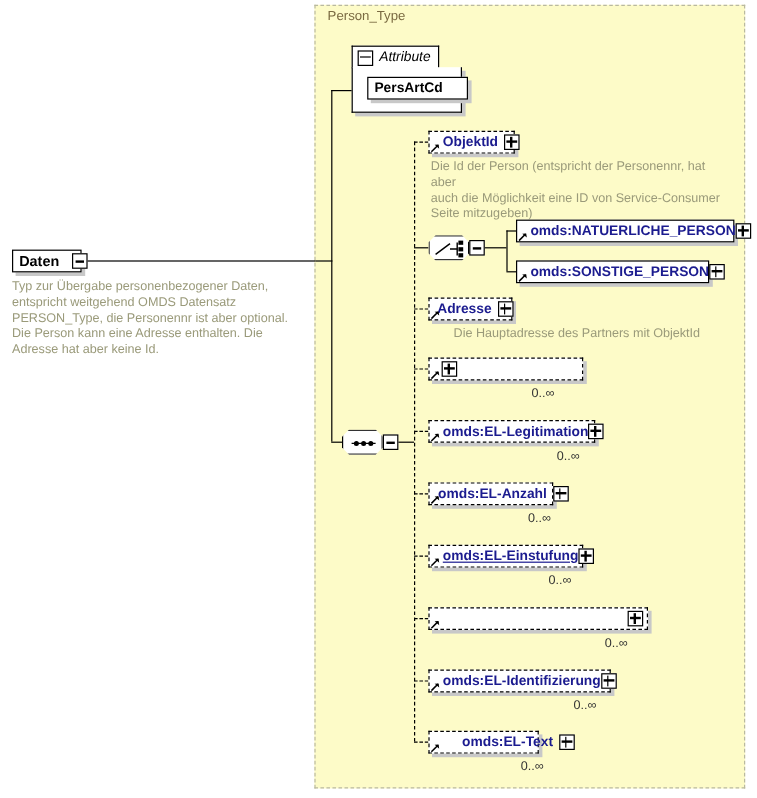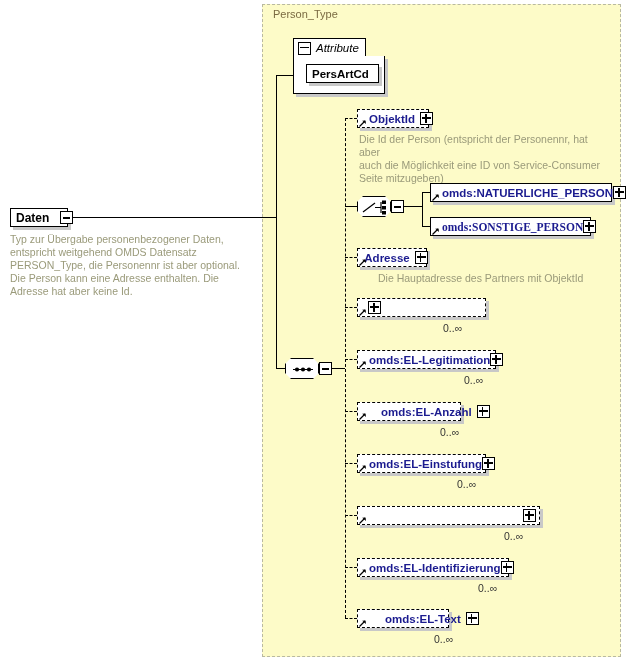--- a/index.html
+++ b/index.html
@@ -232,21 +232,21 @@
 <div class="edge-expander" style="left:60px; top:211px;"></div>
 <div class="desc" style="left:10px; top:233px; width:245px;">Typ zur Übergabe personenbezogener Daten, entspricht weitgehend OMDS Datensatz PERSON_Type, die Personennr ist aber optional. Die Person kann eine Adresse enthalten. Die Adresse hat aber keine Id.</div>
 
 <div class="line hline" style="left:73px; top:217px; width:190px;"></div>
 
 <div id="attribute-tab">
   <span class="expander"></span>
   <span>Attribute</span>
 </div>
 <div id="attribute-box"></div>
-<div class="node solid" style="left:306px; top:64px; width:73px;">
+<div class="node solid" style="left:306px; top:64px; width:84px;">
   <span class="label" style="color:#000000;">PersArtCd</span>
 </div>
 
 <div class="line vline" style="left:276px; top:75px; height:293px;"></div>
 <div class="line hline" style="left:276px; top:75px; width:17px;"></div>
 <div class="line hline" style="left:263px; top:217px; width:14px;"></div>
 <div class="line hline" style="left:276px; top:368px; width:9px;"></div>
 
 <div class="compositor" style="left:285px; top:358px;">
   <div class="comp-shape">
@@ -306,21 +306,21 @@
 
 <div class="node solid" style="left:430px; top:183px; width:182px;">
   <svg class="refarrow" viewBox="0 0 8 8">
     <path d="M0.5 7.5 L6 2" stroke="#000" stroke-width="1.3"></path>
     <path d="M6.5 1.5 L7 5 L3.2 1.7 Z" fill="#000"></path>
   </svg>
   <span class="label" style="margin-left:6px;">omds:NATUERLICHE_PERSON</span>
   <span class="expander plus" style="margin-left:auto;"></span>
 </div>
 
-<div class="node solid" style="left:430px; top:217px; width:161px;font-family:Liberation Serif, serif;">
+<div class="node solid" style="left:430px; top:217px; width:161px;">
   <svg class="refarrow" viewBox="0 0 8 8">
     <path d="M0.5 7.5 L6 2" stroke="#000" stroke-width="1.3"></path>
     <path d="M6.5 1.5 L7 5 L3.2 1.7 Z" fill="#000"></path>
   </svg>
   <span class="label" style="margin-left:6px;">omds:SONSTIGE_PERSON</span>
   <span class="expander plus" style="margin-left:auto;"></span>
 </div>
 
 <div class="node dashed" style="left:357px; top:248px; width:70px;justify-content:center;">
   <svg class="refarrow" viewBox="0 0 8 8">
@@ -349,26 +349,26 @@
   <span class="label" style="margin-left:6px;">omds:EL-Legitimation</span>
   <span class="expander plus" style="margin-left:auto;"></span>
 </div>
 <div class="mult" style="left:464px; top:374px;">0..∞</div>
 
 <div class="node dashed repeat" style="left:357px; top:402px; width:104px;">
   <svg class="refarrow" viewBox="0 0 8 8">
     <path d="M0.5 7.5 L6 2" stroke="#000" stroke-width="1.3"></path>
     <path d="M6.5 1.5 L7 5 L3.2 1.7 Z" fill="#000"></path>
   </svg>
-  <span class="label" style="margin-left:18px;">omds:EL-Anzahl</span>
+  <span class="label" style="margin-left:2px;">omds:EL-Anzahl</span>
   <span class="expander plus"></span>
 </div>
 <div class="mult" style="left:440px; top:426px;">0..∞</div>
 
-<div class="node dashed repeat" style="left:357px; top:454px; width:129px;">
+<div class="node dashed repeat" style="left:357px; top:454px; width:129px;text-decoration:underline;">
   <svg class="refarrow" viewBox="0 0 8 8">
     <path d="M0.5 7.5 L6 2" stroke="#000" stroke-width="1.3"></path>
     <path d="M6.5 1.5 L7 5 L3.2 1.7 Z" fill="#000"></path>
   </svg>
   <span class="label" style="margin-left:6px;">omds:EL-Einstufung</span>
   <span class="expander plus" style="margin-left:auto;"></span>
 </div>
 <div class="mult" style="left:457px; top:478px;">0..∞</div>
 
 <div class="node dashed repeat" style="left:357px; top:506px; width:183px;">

